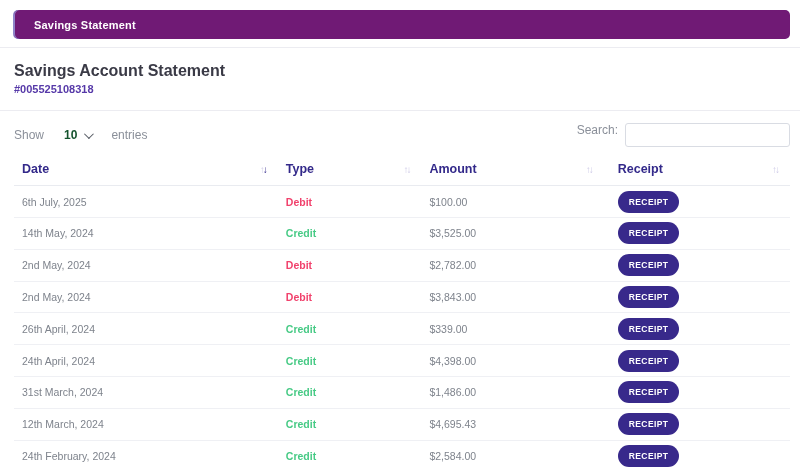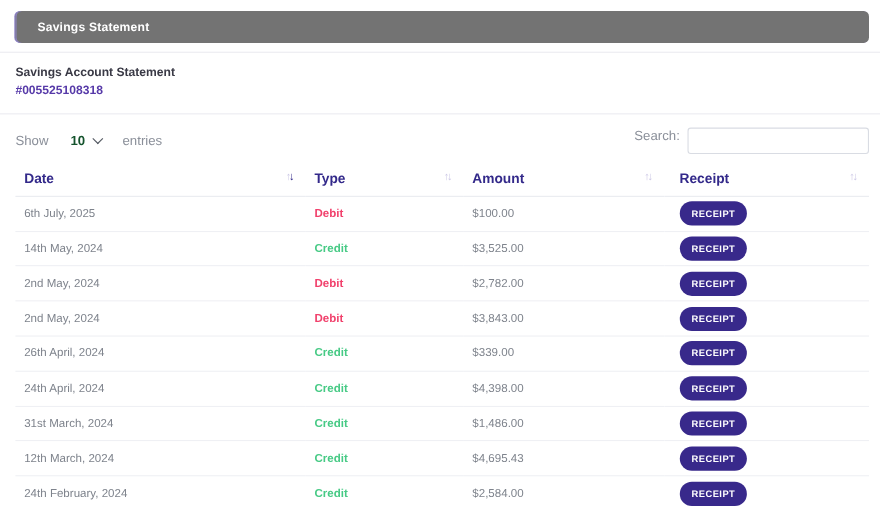--- a/index.html
+++ b/index.html
@@ -7,21 +7,21 @@
   body {
     background: #ffffff;
     font-family: "Liberation Sans", sans-serif;
     color: #73777f;
   }
 
   
   .topbar {
     margin: 10px 10px 0 14px;
     height: 29px;
-    background: #737373;
+    background: #701a75;
     border-radius: 5px;
     display: flex;
     align-items: center;
     padding-left: 20px;
     box-shadow: 1px 0 0 #8f84c9 inset, -1px 0 0 #8f84c9;
   }
   .topbar-title {
     color: #ffffff;
     font-size: 11px;
     font-weight: bold;
@@ -33,21 +33,21 @@
     background: #ececf1;
     margin: 0;
   }
   .divider.top { margin-top: 8px; }
 
   
   .statement {
     padding: 11px 14px 12px 14px;
   }
   .statement-title {
-    font-size: 11px;
+    font-size: 16px;
     font-weight: bold;
     color: #3a3a46;
     line-height: 1.45;
   }
   .account-number {
     font-size: 11px;
     font-weight: bold;
     color: #5639a8;
     line-height: 1.45;
   }

